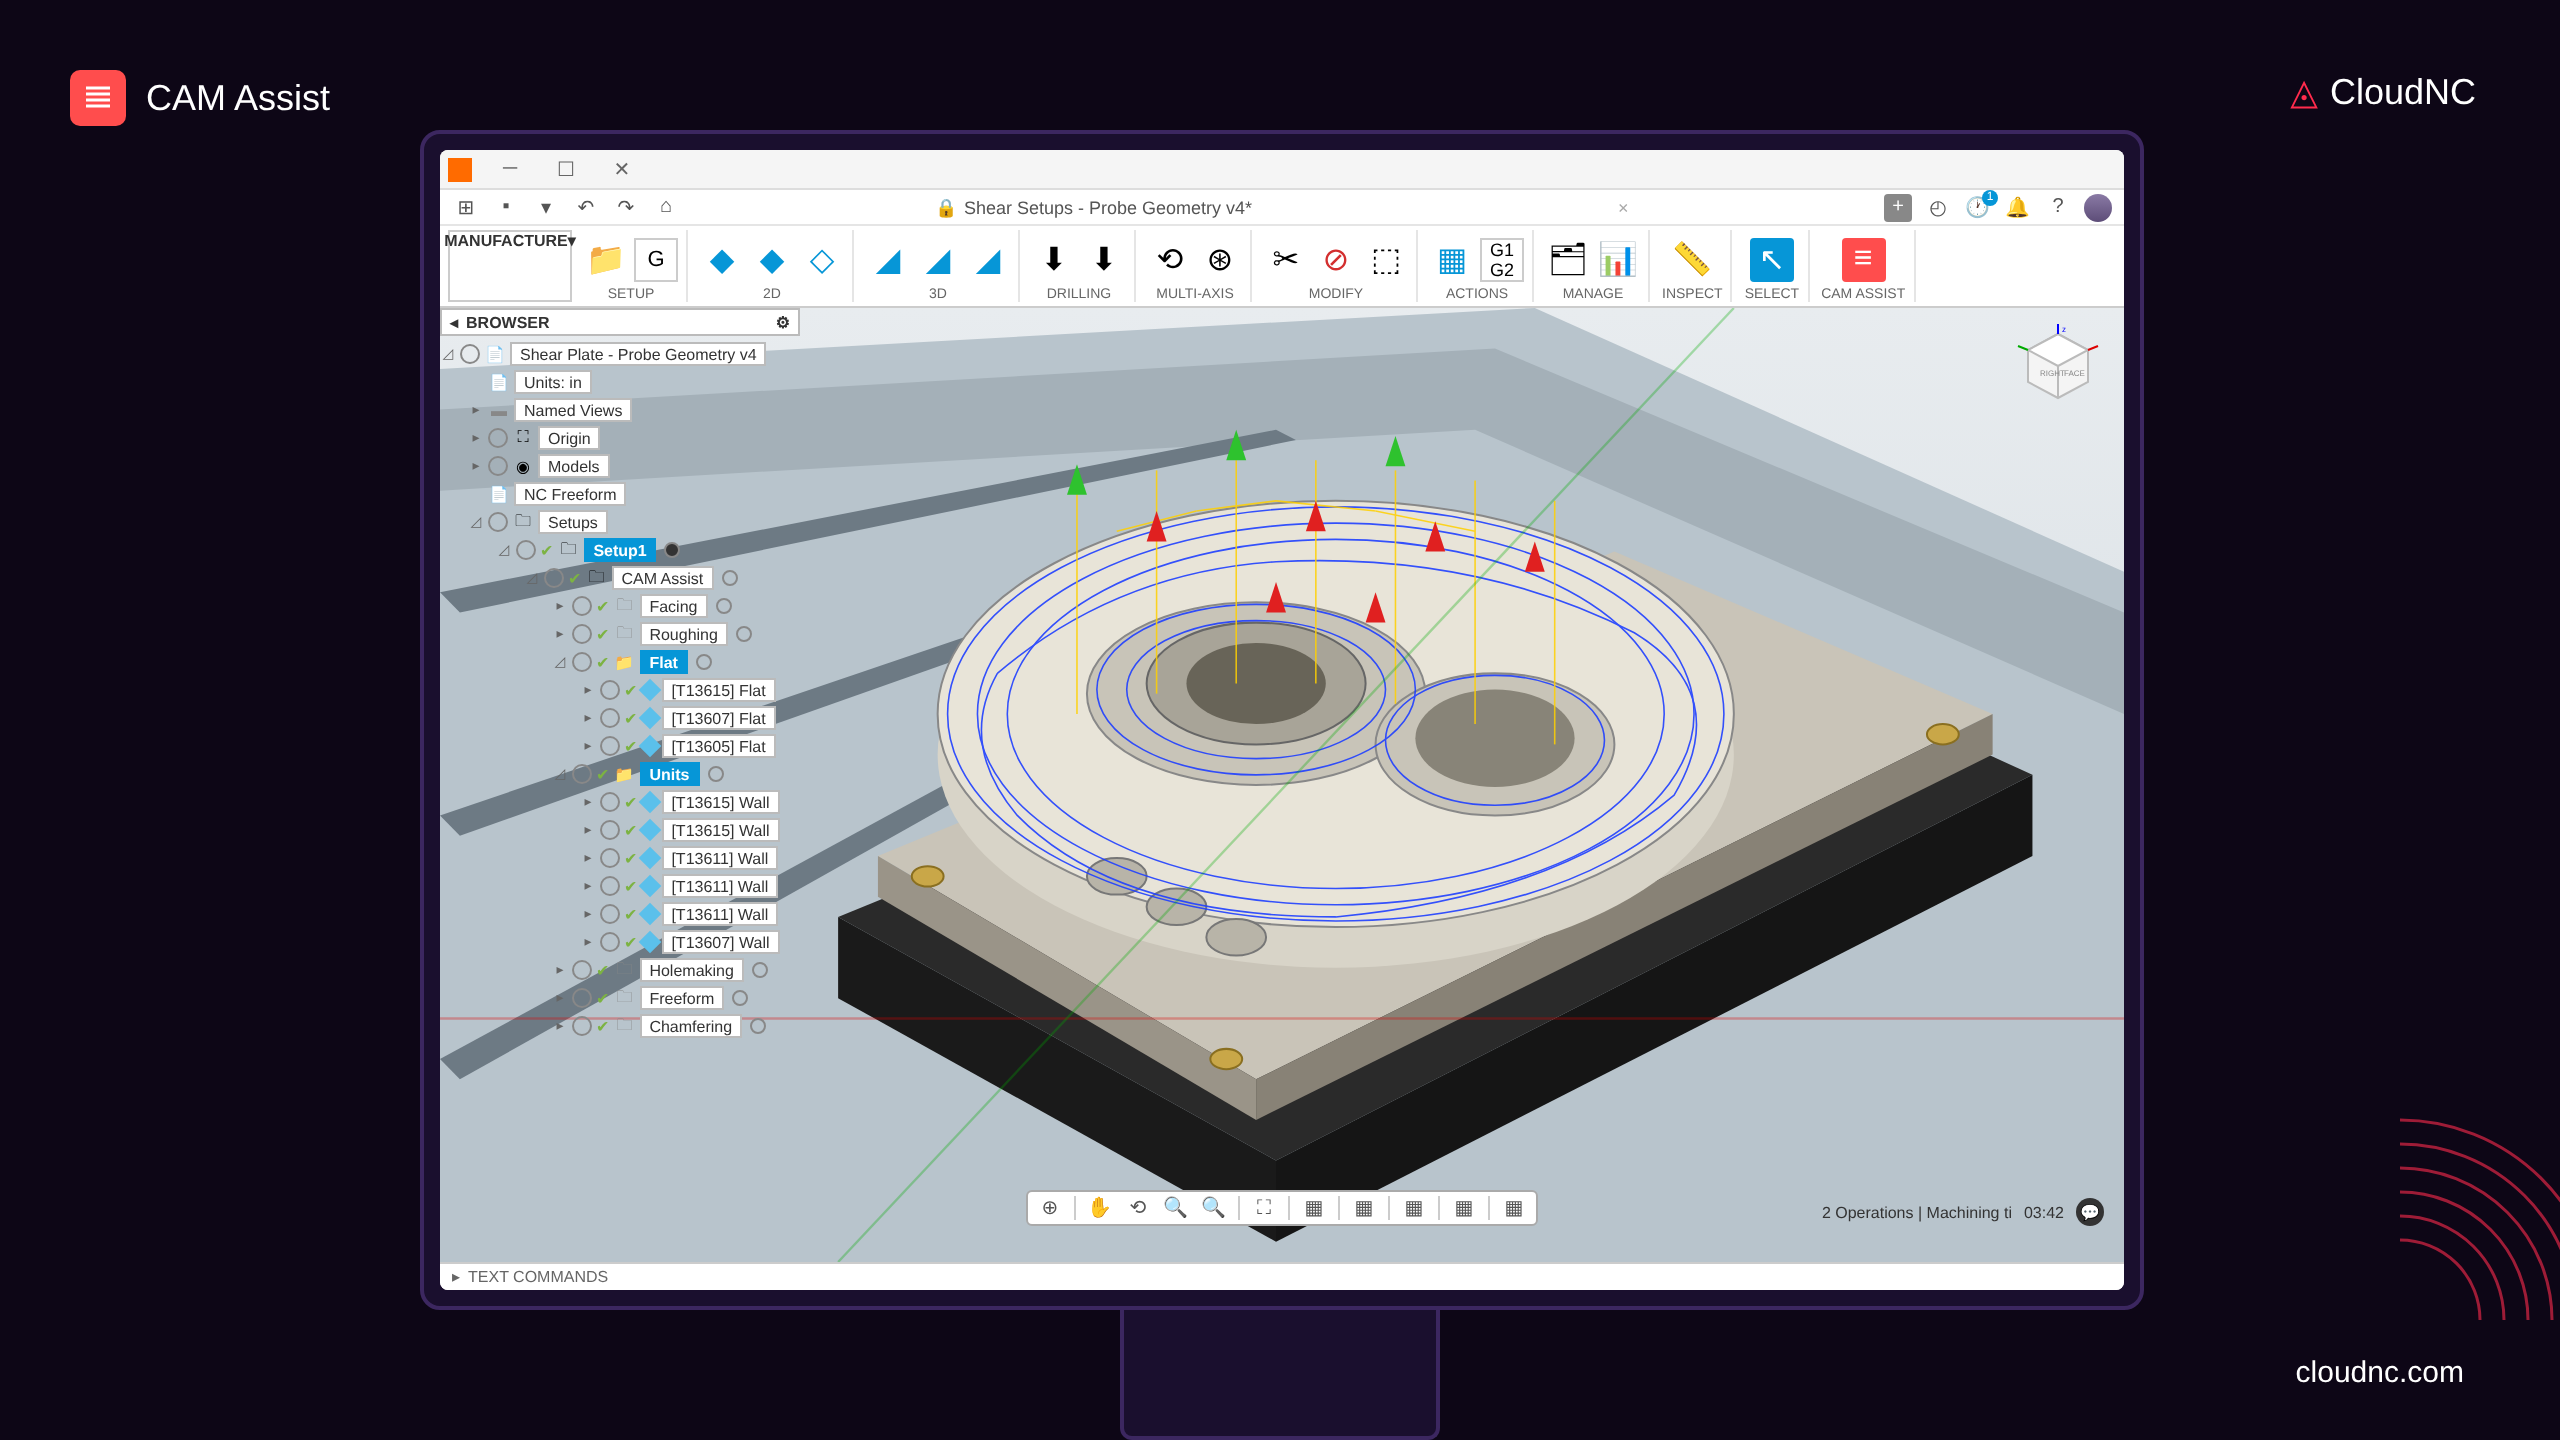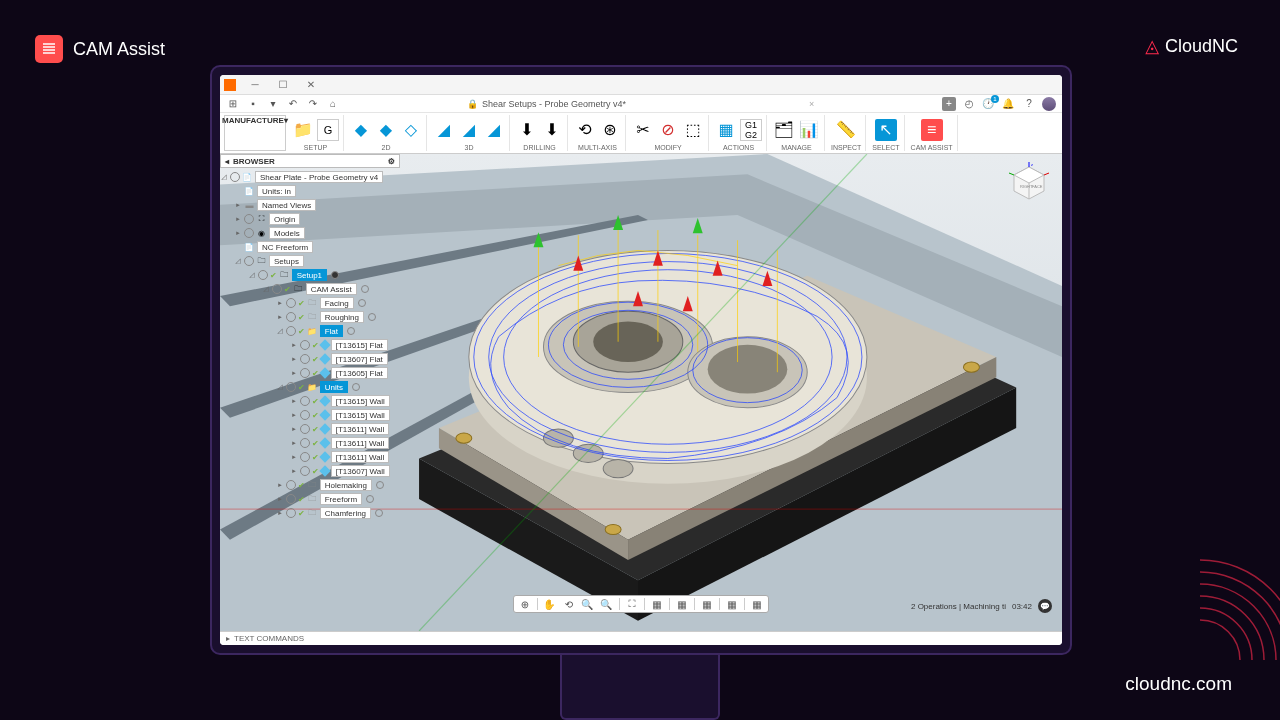--- a/index.html
+++ b/index.html
@@ -5,21 +5,21 @@
 * { margin: 0; padding: 0; box-sizing: border-box; font-family: 'Segoe UI', Arial, sans-serif; }
 body { width: 1280px; height: 720px; background: #0d0616; position: relative; overflow: hidden; }
 
 
 .branding-top-left { position: absolute; top: 35px; left: 35px; display: flex; align-items: center; gap: 10px; }
 .branding-top-left .logo-sq { width: 28px; height: 28px; background: #ff4d4d; border-radius: 5px; display: flex; align-items: center; justify-content: center; }
 .branding-top-left .logo-sq svg { width: 16px; height: 16px; }
 .branding-top-left .name { color: #fff; font-size: 18px; font-weight: 400; }
 .branding-top-right { position: absolute; top: 35px; right: 42px; display: flex; align-items: center; gap: 6px; color: #fff; font-size: 18px; }
 .branding-top-right .tri { color: #ff2b4d; font-size: 18px; }
-.branding-bottom-right { position: absolute; bottom: 25px; right: 48px; color: #fff; font-size: 19px; }
+.branding-bottom-right { position: absolute; bottom: 25px; right: 48px; color: #fff; font-size: 15px; }
 .arcs { position: absolute; bottom: -80px; right: -60px; width: 280px; height: 280px; }
 
 
 .monitor { position: absolute; top: 65px; left: 210px; width: 862px; height: 590px; background: #1a0f2e; border: 2px solid #3c2760; border-radius: 10px; padding: 8px; }
 .monitor-stand { position: absolute; bottom: 0; left: 50%; transform: translateX(-50%); width: 160px; height: 70px; background: #1a0f2e; border: 2px solid #3c2760; border-top: none; border-radius: 0 0 6px 6px; }
 .screen { width: 100%; height: 100%; background: #fff; border-radius: 4px; display: flex; flex-direction: column; overflow: hidden; font-size: 9px; }
 
 
 .titlebar { height: 20px; background: #f5f5f5; display: flex; align-items: center; padding: 0 4px; border-bottom: 1px solid #ddd; }
 .titlebar .app-icon { width: 12px; height: 12px; background: #ff6b00; margin-right: 5px; }
@@ -53,21 +53,21 @@
 
 
 .browser { width: 180px; background: transparent; font-size: 8px; z-index: 2; }
 .browser-hdr { height: 14px; background: #fff; border: 1px solid #bbb; display: flex; align-items: center; padding: 0 4px; gap: 4px; font-size: 8px; color: #333; font-weight: bold; }
 .tree { padding: 2px 0; }
 .tree-row { display: flex; align-items: center; height: 14px; gap: 2px; white-space: nowrap; }
 .tree-row .exp { width: 8px; text-align: center; color: #666; font-size: 7px; }
 .tree-row .vis { width: 10px; height: 10px; border-radius: 50%; border: 1px solid #888; }
 .tree-row .ico { width: 11px; height: 11px; display: flex; align-items: center; justify-content: center; font-size: 8px; }
 .tree-row .lbl { background: #fff; border: 1px solid #bbb; padding: 0 4px; font-size: 8px; color: #333; height: 12px; display: flex; align-items: center; }
-.tree-row .lbl.sel { background: #0696d7; color: #fff; border-color: #0696d7; }
+.tree-row .lbl.sel { background: #0696d7; color: #fff; border-color: #0696d7; font-weight: bold; }
 .tree-row .radio { width: 8px; height: 8px; border-radius: 50%; border: 1px solid #888; margin-left: 2px; }
 .tree-row .chk { color: #7cb342; font-size: 8px; }
 .tree-row .diamond { width: 8px; height: 8px; transform: rotate(45deg); background: #5bc0eb; }
 .tree-row .folder { color: #888; }
 
 .ind-1 { padding-left: 14px; }
 .ind-2 { padding-left: 28px; }
 .ind-3 { padding-left: 42px; }
 .ind-4 { padding-left: 56px; }
 .ind-5 { padding-left: 70px; }

